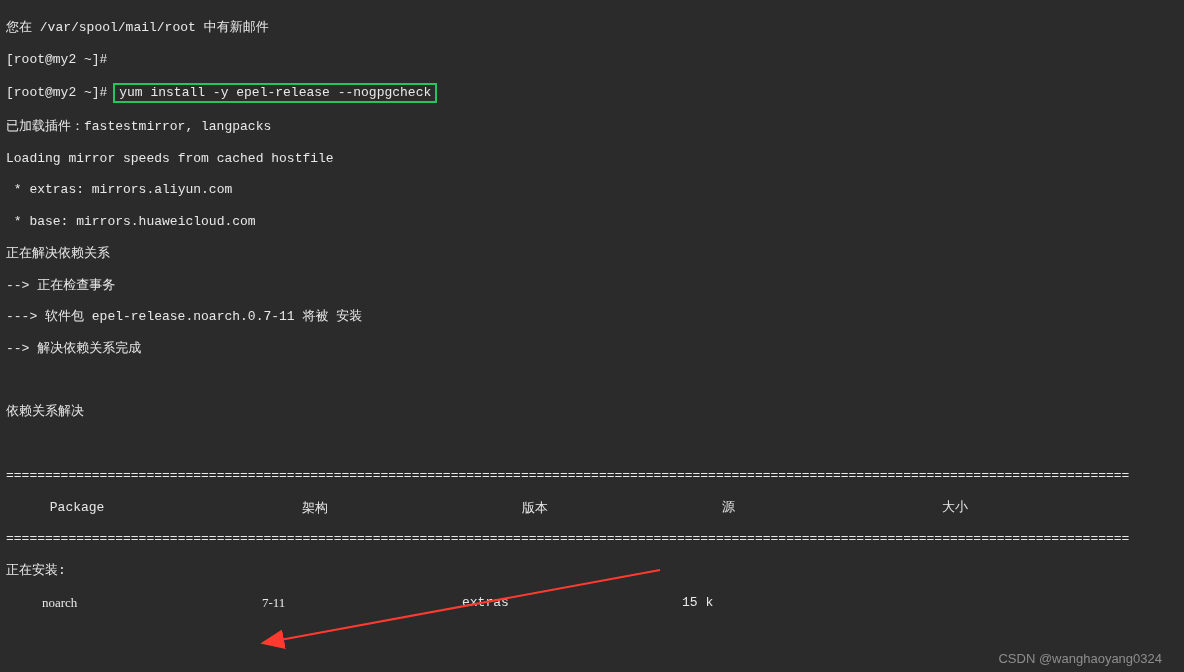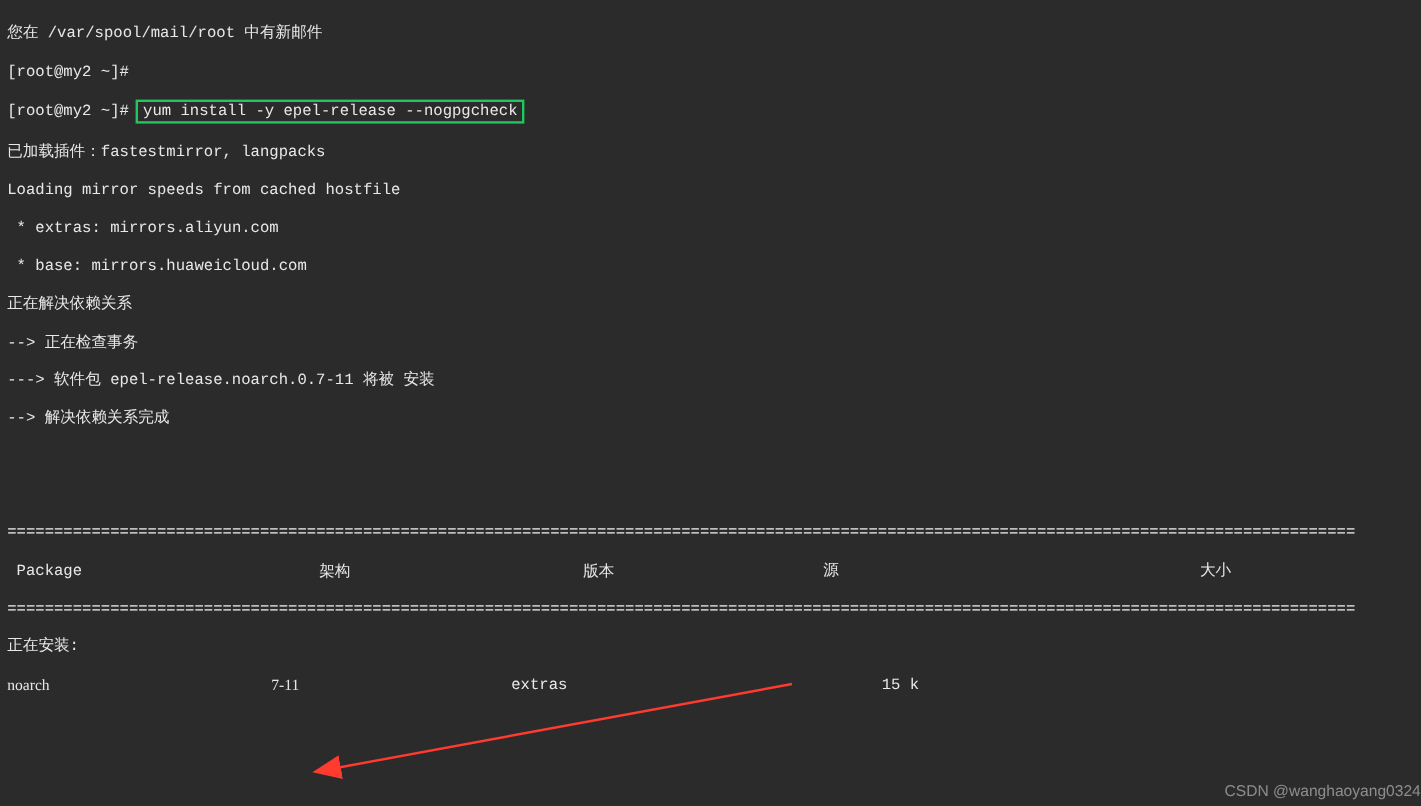--- a/index.html
+++ b/index.html
@@ -23,32 +23,33 @@
     display: block;
   }
   .highlight-box {
     display: inline-block;
     border: 2px solid #22c55e;
     padding: 0 4px;
     margin-left: -2px;
   }
   .table-row {
     display: flex;
+    margin-left: 36px;
   }
   .sep {
     letter-spacing: 0;
   }
   .col-pkg   { width: 260px; }
   .col-arch  { width: 220px; font-family: Liberation Serif, serif; }
   .col-ver   { width: 200px; font-family: Liberation Serif, serif; }
   .col-repo  { width: 220px; }
-  .col-size  { width: 120px; text-align: right; padding-right: 40px;}
+  .col-size  { width: 120px; text-align: left; padding-right: 40px;}
   .watermark {
     position: absolute;
-    right: 0;
+    right: 22px;
     bottom: 6px;
     font-family: "Segoe UI", Arial, sans-serif;
     font-size: 13px;
     color: rgba(220,220,220,0.55);
     margin-top: 30px;
   }
   svg.arrow {
     position: absolute;
     pointer-events: none;
   }
@@ -62,20 +63,21 @@
 <span class="line"><span>[root@my2 ~]# </span><span class="highlight-box">yum install -y epel-release --nogpgcheck</span></span>
 <span class="line">已加载插件：fastestmirror, langpacks</span>
 <span class="line">Loading mirror speeds from cached hostfile</span>
 <span class="line"> * extras: mirrors.aliyun.com</span>
 <span class="line"> * base: mirrors.huaweicloud.com</span>
 <span class="line">正在解决依赖关系</span>
 <span class="line">--&gt; 正在检查事务</span>
 <span class="line">---&gt; 软件包 epel-release.noarch.0.7-11 将被 安装</span>
 <span class="line">--&gt; 解决依赖关系完成</span>
 <span class="line"> </span>
+<span class="line">依赖关系解决</span>
 <span class="line"> </span>
 <span class="line sep">================================================================================================================================================</span>
 <span class="line table-row">
   <span class="col-pkg"> Package</span>
   <span class="col-arch">架构</span>
   <span class="col-ver">版本</span>
   <span class="col-repo">源</span>
   <span class="col-size">大小</span>
 </span>
 <span class="line sep">================================================================================================================================================</span>

